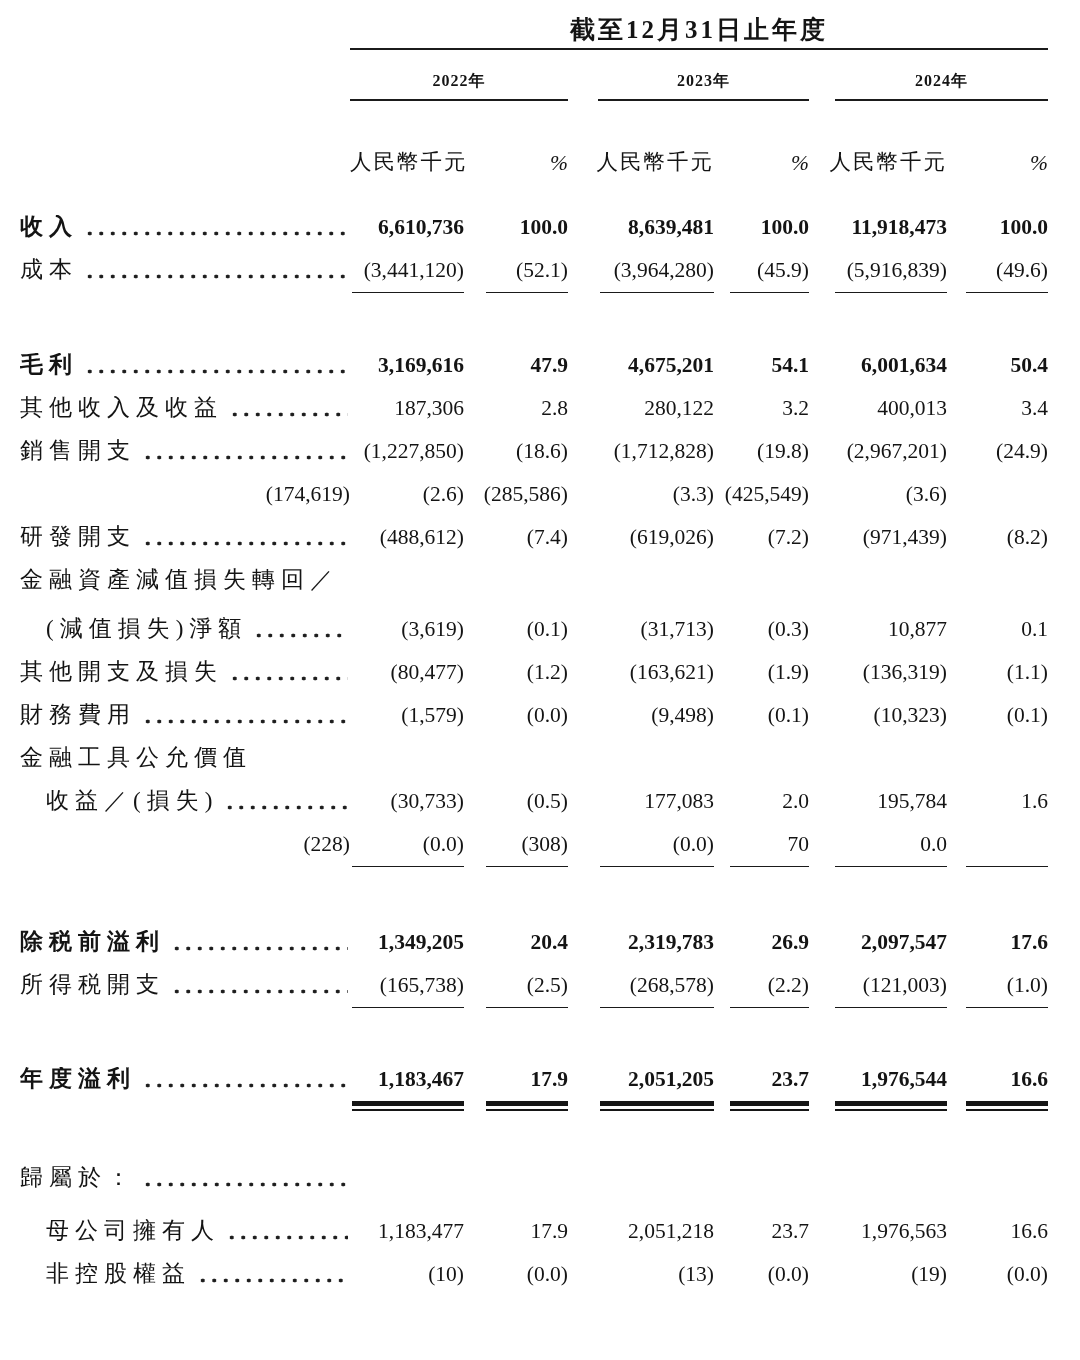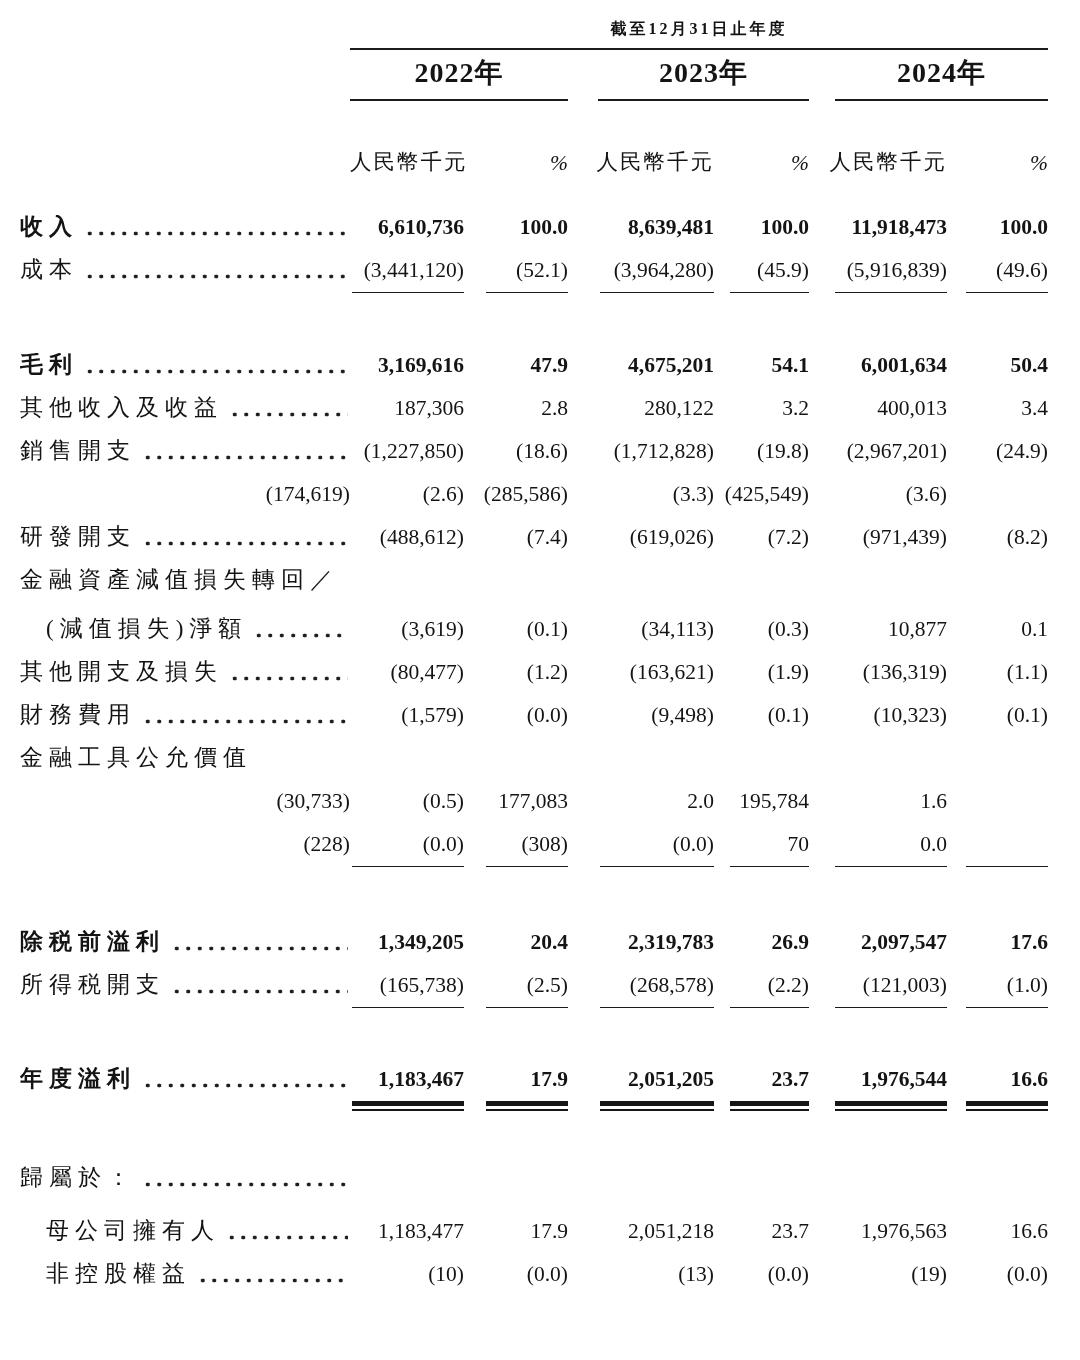--- a/index.html
+++ b/index.html
@@ -16,31 +16,31 @@
   .g {
     display:grid;
     grid-template-columns:330px 114px 104px 146px 95px 138px 101px;
   }
   
   .title-row { height:38px; align-items:center; }
   .title {
     grid-column:2 / -1;
     text-align:center;
     font-weight:bold;
-    font-size:16px;
+    font-size:25px;
     letter-spacing:3px;
   }
   .toprule-row { height:0; }
   .toprule { grid-column:2 / -1; border-top:2px solid #1b1b1b; height:0; }
   .years { height:53px; }
   .ycell {
     display:flex; align-items:flex-end; justify-content:center;
     border-bottom:2px solid #1b1b1b;
     padding-bottom:7px;
-    font-weight:bold; font-size:28px; letter-spacing:1px;
+    font-weight:bold; font-size:16px; letter-spacing:1px;
   }
   .y1 { grid-column:2/4; }
   .y2 { grid-column:4/6; margin-left:30px; }
   .y3 { grid-column:6/8; margin-left:26px; }
   .subhdr { height:50px; align-items:end; padding-bottom:4px; }
   .unit { letter-spacing:2px; font-size:21px;margin-top:46px; }
   .pcth { font-style:italic; font-size:21px; }
   
   .row { height:43px; align-items:center; }
   .lbl {
@@ -227,21 +227,21 @@
 
   <div class="sp" style="height:6px"></div>
 
   <div class="g row">
     <div class="lbl ind">
         <span class="t">(減值損失)淨額</span>
         <i class="dots"></i>
       </div>
     <div class="n">(3,619)</div>
     <div class="n">(0.1)</div>
-    <div class="n">(34,113)</div>
+    <div class="n">(31,713)</div>
     <div class="n">(0.3)</div>
     <div class="n">10,877</div>
     <div class="n">0.1</div>
   </div>
 
   <div class="g row">
     <div class="lbl">
         <span class="t">其他開支及損失</span>
         <i class="dots"></i>
       </div>
@@ -266,20 +266,24 @@
     <div class="n">(0.1)</div>
   </div>
 
   <div class="g row">
     <div class="lbl" style="grid-column:1/3">
         <span class="t">金融工具公允價值</span>
       </div>
   </div>
 
   <div class="g row">
+    <div class="lbl ind">
+        <span class="t">收益／(損失)</span>
+        <i class="dots"></i>
+      </div>
     <div class="n">(30,733)</div>
     <div class="n">(0.5)</div>
     <div class="n">177,083</div>
     <div class="n">2.0</div>
     <div class="n">195,784</div>
     <div class="n">1.6</div>
   </div>
 
 
   <div class="g row">

